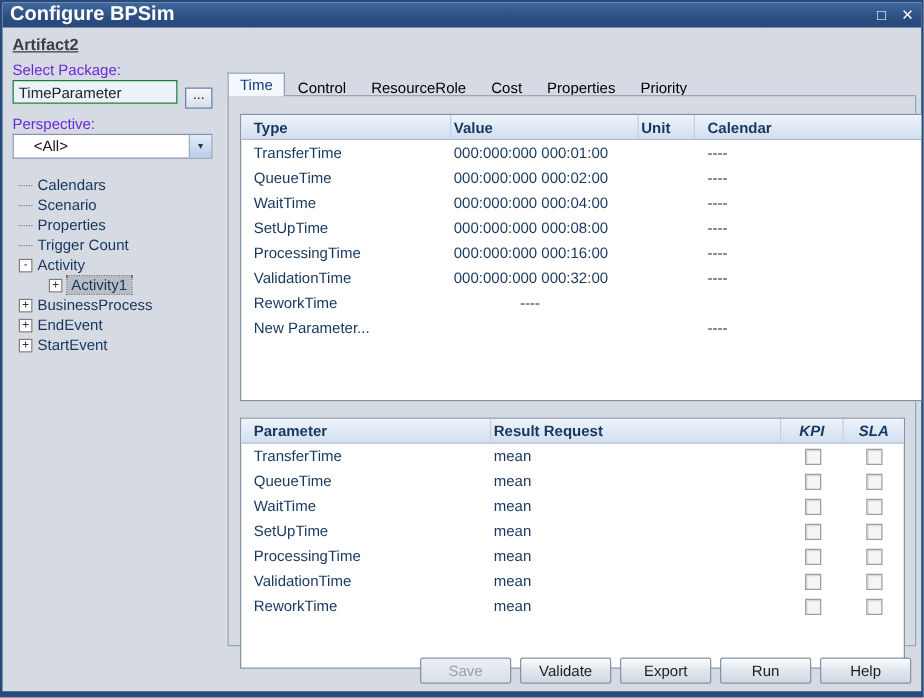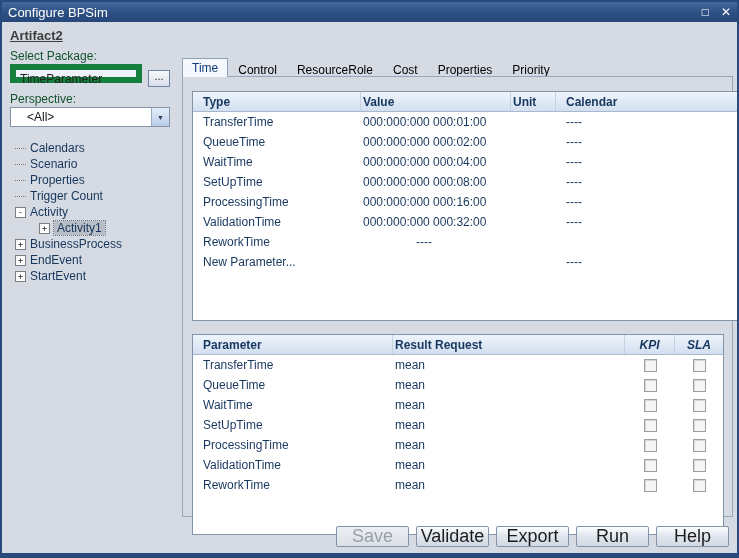--- a/index.html
+++ b/index.html
@@ -9,31 +9,31 @@
     background:#d5dae3;
     border:2px solid #27497b; border-bottom-width:5px;
     font-family:"Liberation Sans", sans-serif; font-size:12px;
     overflow:hidden;
   }
   
   .titlebar {
     height:20px; display:flex; align-items:center; padding:0 6px;
     background:linear-gradient(180deg,#41689e 0%, #2c4e80 60%, #27477a 100%);
   }
-  .title { color:#ffffff; font-weight:normal; font-size:13px; }
+  .title { color:#ffffff; font-weight:bold; font-size:16px; }
   .win-controls { margin-left:auto; display:flex; gap:12px; color:#ffffff; font-size:12px; }
   .win-controls span { cursor:default; line-height:14px; }
   .artifact { position:absolute; left:8px; top:26px; font-weight:bold; font-size:13px; color:#3d3d3d;text-decoration:underline; }
 
   
-  .lbl { position:absolute; color:#14532d; }
+  .lbl { position:absolute; color:#6d28d9; }
   .lbl-package { left:8px; top:47px; }
   .pkg-field {
     position:absolute; left:8px; top:62px; width:132px; height:19px;
-    background:#eef2f8; border:6px solid #15803d; padding:2px 4px; color:#222;
+    background:#eef2f8; border:1px solid #15803d; padding:2px 4px; color:#222;
   }
   .browse-btn {
     position:absolute; left:146px; top:68px; width:22px; height:17px;
     background:linear-gradient(#f7f9fb,#d8dfe8); border:1px solid #6d84a8;
     text-align:center; line-height:10px; font-size:11px; color:#222; cursor:default;
   }
   .lbl-perspective { left:8px; top:90px; }
   .combo {
     position:absolute; left:8px; top:105px; width:160px; height:20px;
     background:#ffffff; border:1px solid #8393aa; display:flex; align-items:stretch;
@@ -100,21 +100,21 @@
     border:1px solid #9aa0a8; box-shadow:inset 1px 1px 0 #d8d8d8;
   }
 
   
   .footer { position:absolute; left:0; right:8px; top:524px; display:flex; justify-content:flex-end; gap:7px; }
   .btn {
     width:73px; height:21px;
     background:linear-gradient(#fcfdfe,#e2e8ef 45%,#d0d8e2);
     border:1px solid #8494a8; border-radius:2px;
     display:flex; align-items:center; justify-content:center;
-    font-size:18px; color:#1c1c1c; cursor:default;
+    font-size:12px; color:#1c1c1c; cursor:default;
   }
   .btn.disabled { color:#98a0aa; background:linear-gradient(#eceff3,#dbe0e7); }
 </style>
 </head>
 <body>
 
 <div class="window">
 
   <div class="titlebar">
     <span class="title">Configure BPSim</span>

